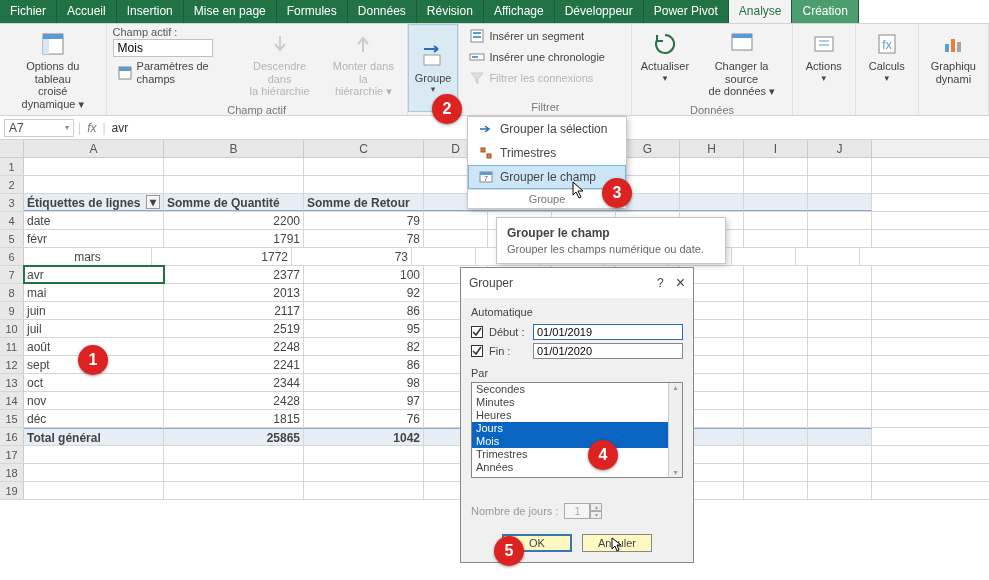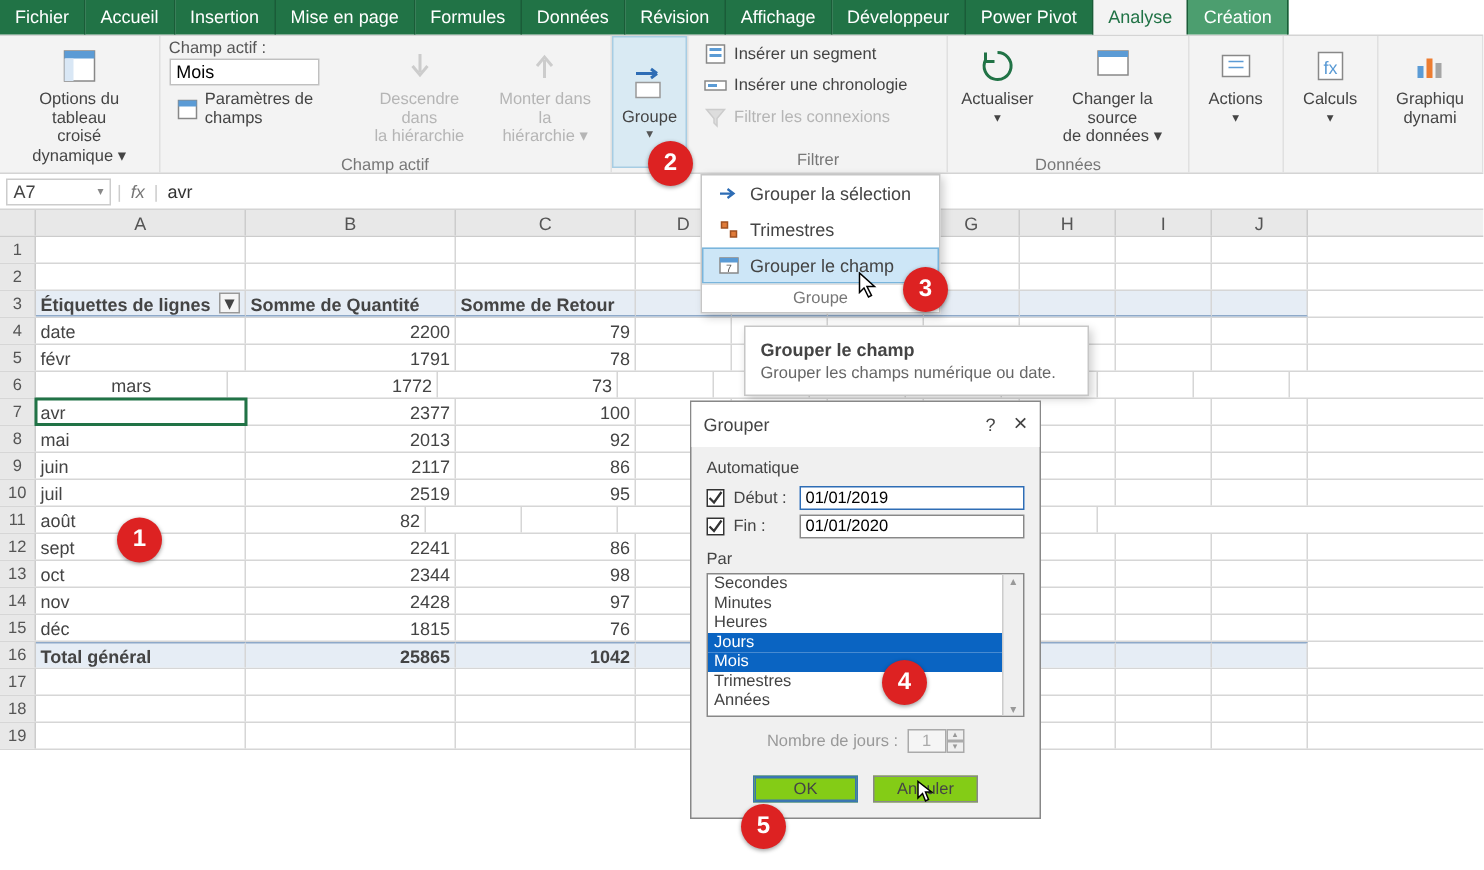--- a/index.html
+++ b/index.html
@@ -67,21 +67,21 @@
 .dlg-body { padding: 8px 10px; }
 .dlg-section { margin-bottom: 8px; }
 .dlg-row { display: flex; align-items: center; gap: 6px; margin-bottom: 3px; font-size: 11px; }
 .dlg-row input[type=text] { flex: 1; font-size: 11px; padding: 1px 3px; border: 1px solid #888; }
 .dlg-check { width: 12px; height: 12px; border: 1px solid #333; display: inline-flex; align-items: center; justify-content: center; background: #fff; }
 .dlg-list { border: 1px solid #888; background: #fff; height: 96px; overflow: hidden; position: relative; }
 .dlg-list-item { padding: 0 4px; font-size: 11px; line-height: 13px; }
 .dlg-list-item.sel { background: #0a64c2; color: #fff; }
 .dlg-scroll { position: absolute; right: 0; top: 0; bottom: 0; width: 14px; background: #efefef; border-left: 1px solid #ccc; }
 .dlg-btns { display: flex; justify-content: center; gap: 10px; padding: 4px 0 10px; }
-.dlg-btn { width: 70px; padding: 2px 0; background: #84cc16; border: 1px solid #888; font-size: 11px; cursor: pointer; text-align: center; }
+.dlg-btn { width: 70px; padding: 2px 0; background: #fef9c3; border: 1px solid #888; font-size: 11px; cursor: pointer; text-align: center; }
 .dlg-btn.primary { border: 1px solid #3a76b1; box-shadow: 0 0 0 1px #3a76b1 inset; }
 .spin { display: inline-flex; align-items: center; }
 .spin input { width: 26px; text-align: center; font-size: 11px; padding: 1px; border: 1px solid #aaa; background: #f5f5f5; color: #aaa; }
 .spin-btns { display: flex; flex-direction: column; }
 .spin-btns span { width: 12px; height: 8px; border: 1px solid #aaa; background: #efefef; font-size: 6px; line-height: 6px; text-align: center; color: #999; }
 
 
 .badge { position: absolute; width: 30px; height: 30px; border-radius: 50%; background: #d22; color: #fff; font-weight: 700; font-size: 16px; display: flex; align-items: center; justify-content: center; box-shadow: 0 1px 3px rgba(0,0,0,.4); z-index: 50; }
 
 svg { display: block; }
@@ -437,20 +437,21 @@
         <div class="cell" style="width: 64px;"></div>
         <div class="cell" style="width: 64px;"></div>
         <div class="cell" style="width: 64px;"></div>
         <div class="cell" style="width: 64px;"></div>
         <div class="cell" style="width: 64px;"></div>
         <div class="cell" style="width: 64px;"></div>
       </div>
       <div class="row">
         <div class="rh">11</div>
         <div class="cell" style="width: 140px;">août</div>
+        <div class="cell r" style="width: 140px;">2248</div>
         <div class="cell r" style="width: 120px;">82</div>
         <div class="cell" style="width: 64px;"></div>
         <div class="cell" style="width: 64px;"></div>
         <div class="cell" style="width: 64px;"></div>
         <div class="cell" style="width: 64px;"></div>
         <div class="cell" style="width: 64px;"></div>
         <div class="cell" style="width: 64px;"></div>
         <div class="cell" style="width: 64px;"></div>
       </div>
       <div class="row">
@@ -637,21 +638,21 @@
           <div class="dlg-list-item sel">Jours</div>
           <div class="dlg-list-item sel">Mois</div>
           <div class="dlg-list-item">Trimestres</div>
           <div class="dlg-list-item">Années</div>
         </div>
       <div class="dlg-scroll">
         <div style="text-align:center;font-size:8px;color:#999">▴</div>
         <div style="position:absolute;bottom:0;width:100%;text-align:center;font-size:8px;color:#999">▾</div>
       </div>
     </div>
-    <div class="dlg-row" style="justify-content:center;margin-top:8px;color:#999">
+    <div class="dlg-row" style="justify-content:flex-start;margin-top:25px;color:#999">
       <span>Nombre de jours :</span>
       <span class="spin">
         <input disabled="" value="1" style="">
         <span class="spin-btns">
             <span>▴</span>
             <span>▾</span>
           </span>
       </span>
     </div>
   </div>

